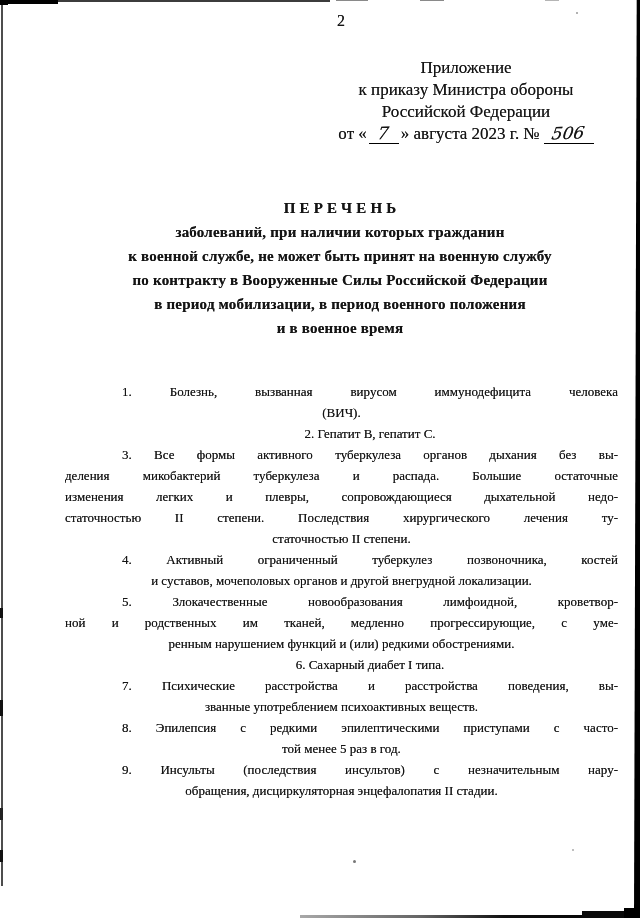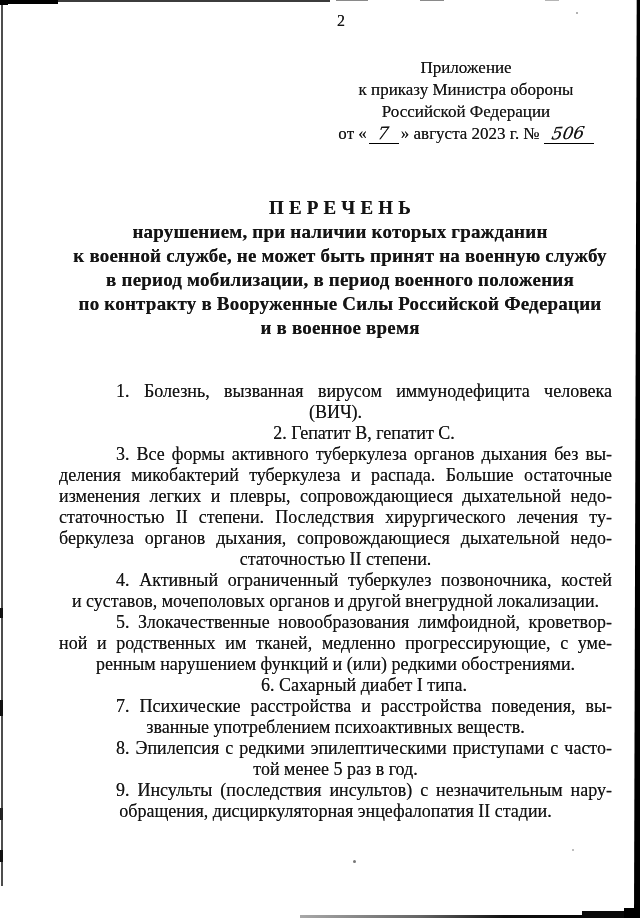--- a/index.html
+++ b/index.html
@@ -53,26 +53,26 @@
   .hand{
     font-style:italic;font-family:"DejaVu Serif",serif;
     display:inline-block;transform:skewX(-10deg) rotate(-2deg);
     font-size:17px;
   }
   .blank-day{width:30px;margin:0 2px;}
   .blank-num{width:50px;margin-left:4px;}
 
   .doc-title{
     position:absolute;left:60px;width:560px;top:196px;
-    text-align:center;font-weight:bold;font-size:19px;line-height:24px;
+    text-align:center;font-weight:bold;font-size:15px;line-height:24px;
     letter-spacing:.2px;
   }
   .body-text{
-    position:absolute;left:59px;width:553px;top:381px;
-    font-size:18px;
+    position:absolute;left:65px;width:553px;top:381px;
+    font-size:13px;
   }
   .bline{
     height:21px;line-height:21px;white-space:nowrap;
     text-align:center;
   }
   .bline.just{
     white-space:normal;text-align:justify;text-align-last:justify;
     overflow:hidden;
   }
   .bline.first{padding-left:57px;}
@@ -108,36 +108,35 @@
     <div>Приложение</div>
     <div>к приказу Министра обороны</div>
     <div>Российской Федерации</div>
     <div class="date-line">
       <span>от «</span><span class="blank blank-day"><span class="hand">7</span></span><span>» августа 2023 г. №</span><span class="blank blank-num"><span class="hand">506</span></span>
     </div>
   </div>
 
   <div class="doc-title txt" id="doc-title">
       <div>П Е Р Е Ч Е Н Ь</div>
-      <div>нарушением, при наличии которых гражданин</div>
+      <div>заболеваний, при наличии которых гражданин</div>
       <div>к военной службе, не может быть принят на военную службу</div>
+      <div>по контракту в Вооруженные Силы Российской Федерации</div>
       <div>в период мобилизации, в период военного положения</div>
-      <div>по контракту в Вооруженные Силы Российской Федерации</div>
       <div>и в военное время</div>
     </div>
 
   <div class="body-text txt" id="body-text">
       <div class="bline first just">1. Болезнь, вызванная вирусом иммунодефицита человека</div>
       <div class="bline">(ВИЧ).</div>
       <div class="bline first">2. Гепатит В, гепатит С.</div>
       <div class="bline first just">3. Все формы активного туберкулеза органов дыхания без вы-</div>
       <div class="bline just">деления микобактерий туберкулеза и распада. Большие остаточные</div>
       <div class="bline just">изменения легких и плевры, сопровождающиеся дыхательной недо-</div>
       <div class="bline just">статочностью II степени. Последствия хирургического лечения ту-</div>
-      <div class="bline just">беркулеза органов дыхания, сопровождающиеся дыхательной недо-</div>
       <div class="bline">статочностью II степени.</div>
       <div class="bline first just">4. Активный ограниченный туберкулез позвоночника, костей</div>
       <div class="bline">и суставов, мочеполовых органов и другой внегрудной локализации.</div>
       <div class="bline first just">5. Злокачественные новообразования лимфоидной, кроветвор-</div>
       <div class="bline just">ной и родственных им тканей, медленно прогрессирующие, с уме-</div>
       <div class="bline">ренным нарушением функций и (или) редкими обострениями.</div>
       <div class="bline first">6. Сахарный диабет I типа.</div>
       <div class="bline first just">7. Психические расстройства и расстройства поведения, вы-</div>
       <div class="bline">званные употреблением психоактивных веществ.</div>
       <div class="bline first just">8. Эпилепсия с редкими эпилептическими приступами с часто-</div>

